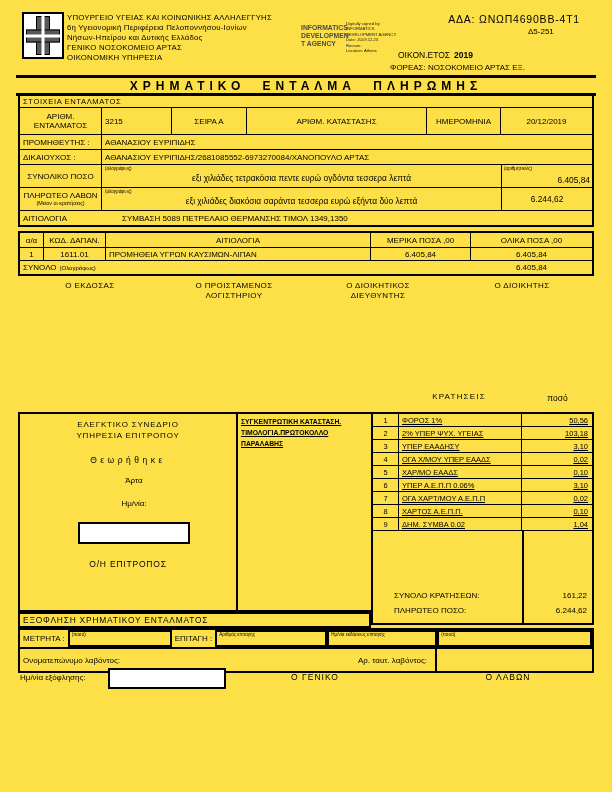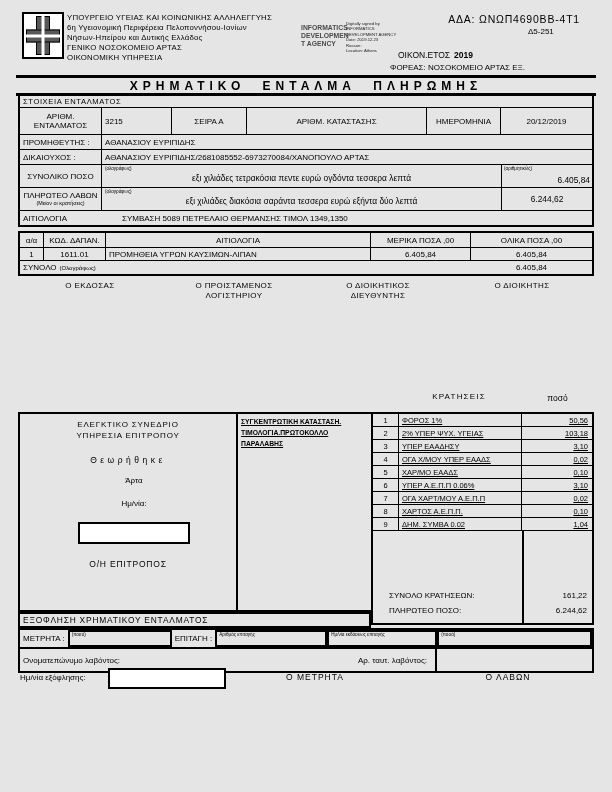--- a/index.html
+++ b/index.html
@@ -1,18 +1,18 @@
 <!DOCTYPE html>
 <html><head>
 <meta charset="utf-8">
 <style>
   * { margin:0; padding:0; box-sizing:border-box; }
   html,body { background:#ffffff; }
   .page {
-    position:relative; width:612px; height:792px; background:#e5e5e5;
+    position:relative; width:612px; height:792px; background:#fde047;
     font-family:"Liberation Sans", sans-serif; color:#000; overflow:hidden;
   }
   .abs { position:absolute; }
 
   
   .logo { left:22px; top:12px; width:42px; height:47px; border:2.5px solid #000; background:#fff; }
   .cross-v { position:absolute; left:50%; transform:translateX(-50%); top:2px; bottom:2px; width:14px; background:#58585a; border:1px solid #000; }
   .cross-h { position:absolute; top:50%; transform:translateY(-50%); left:2px; right:2px; height:13px; background:#58585a; border:1px solid #000; }
   .split-v { position:absolute; left:50%; transform:translateX(-50%); top:1px; bottom:1px; width:3px; background:#fff; }
   .split-h { position:absolute; top:50%; transform:translateY(-50%); left:1px; right:1px; height:3px; background:#fff; }
@@ -72,21 +72,21 @@
   
   .ded-title { left:398px; top:392px; width:122px; text-align:center; font-size:8px; letter-spacing:1.2px; }
   .ded-amt-h { left:523px; top:393px; width:69px; text-align:center; font-size:8.5px; }
   .ded { left:371px; top:412px; width:223px; height:213px; border:2px solid #000; display:flex; flex-direction:column; }
   .ded-row { display:flex; height:13px; border-bottom:1.5px solid #000; font-size:7.5px; align-items:center; flex:none; }
   .ded-num { width:26px; border-right:1.5px solid #000; text-align:center; align-self:stretch; display:flex; align-items:center; justify-content:center; }
   .ded-label { width:123px; border-right:1.5px solid #000; padding-left:3px; align-self:stretch; display:flex; align-items:center; text-decoration:underline; text-underline-offset:1px; }
   .ded-amt { flex:1; text-align:right; padding-right:4px; text-decoration:underline; text-underline-offset:1px; }
   .ded-bottom { position:relative; flex:1; }
   .ded-bottom .divider { position:absolute; left:149px; top:0; bottom:0; width:1.5px; background:#000; }
-  .ded-totals { position:absolute; left:0; bottom:5px; width:148px; padding-left:16px; font-size:8px; line-height:15px; }
+  .ded-totals { position:absolute; left:17px; bottom:5px; width:148px; padding-left:4px; font-size:8px; line-height:15px; }
   .ded-vals { position:absolute; right:0; bottom:5px; width:64px; padding-right:5px; font-size:8px; line-height:15px; text-align:right; }
 
   
   .audit { left:18px; top:412px; width:220px; height:200px; border:2px solid #000; font-size:8px; }
   .audit-h { text-align:center; letter-spacing:0.8px; line-height:1.35; margin-top:6px; }
   .audit-approved { text-align:center; margin-top:13px; font-size:8.5px; letter-spacing:3.5px; }
   .audit-row { display:flex; align-items:center; margin-top:11px; padding-left:12px; gap:14px;flex-direction:column; }
   .audit-date-box { width:112px; height:22px; border:2.5px solid #000; background:#fff; }
   .audit-comm { text-align:center; margin-top:15px; font-size:8.5px; letter-spacing:0.8px; }
 
@@ -343,16 +343,16 @@
 
   <div class="abs pay-row2">
     <span class="pr2-name">Ονοματεπώνυμο λαβόντος:</span>
     <span class="pr2-spacer"></span>
     <span class="pr2-id">Αρ. ταυτ. λαβόντος:</span>
     <span class="pr2-empty"></span>
   </div>
 
   <div class="abs pay-date-label">Ημ/νία εξόφλησης:</div>
   <div class="abs pay-date-box"></div>
-  <div class="abs cashier">Ο ΜΕΤΡΗΤΑ</div>
+  <div class="abs cashier">Ο ΓΕΝΙΚΟ</div>
   <div class="abs receiver">Ο ΛΑΒΩΝ</div>
 
 </div>
 
 </body></html>

